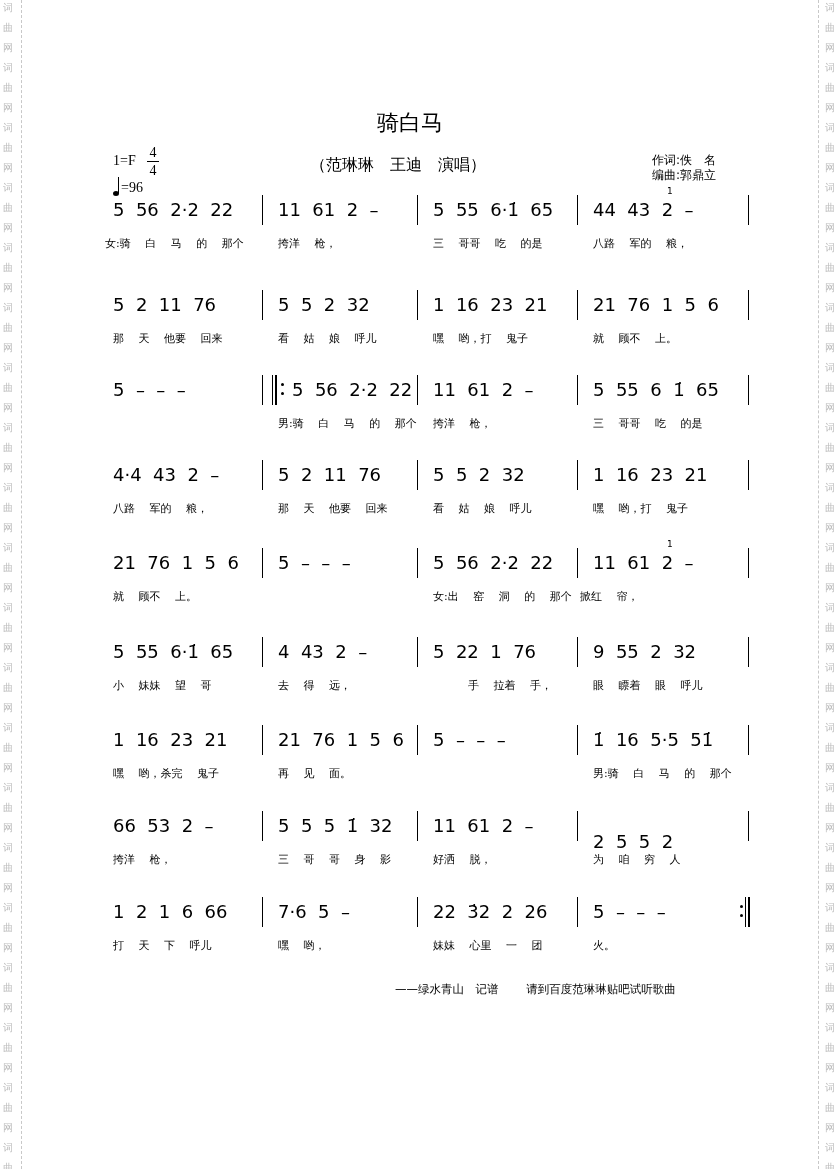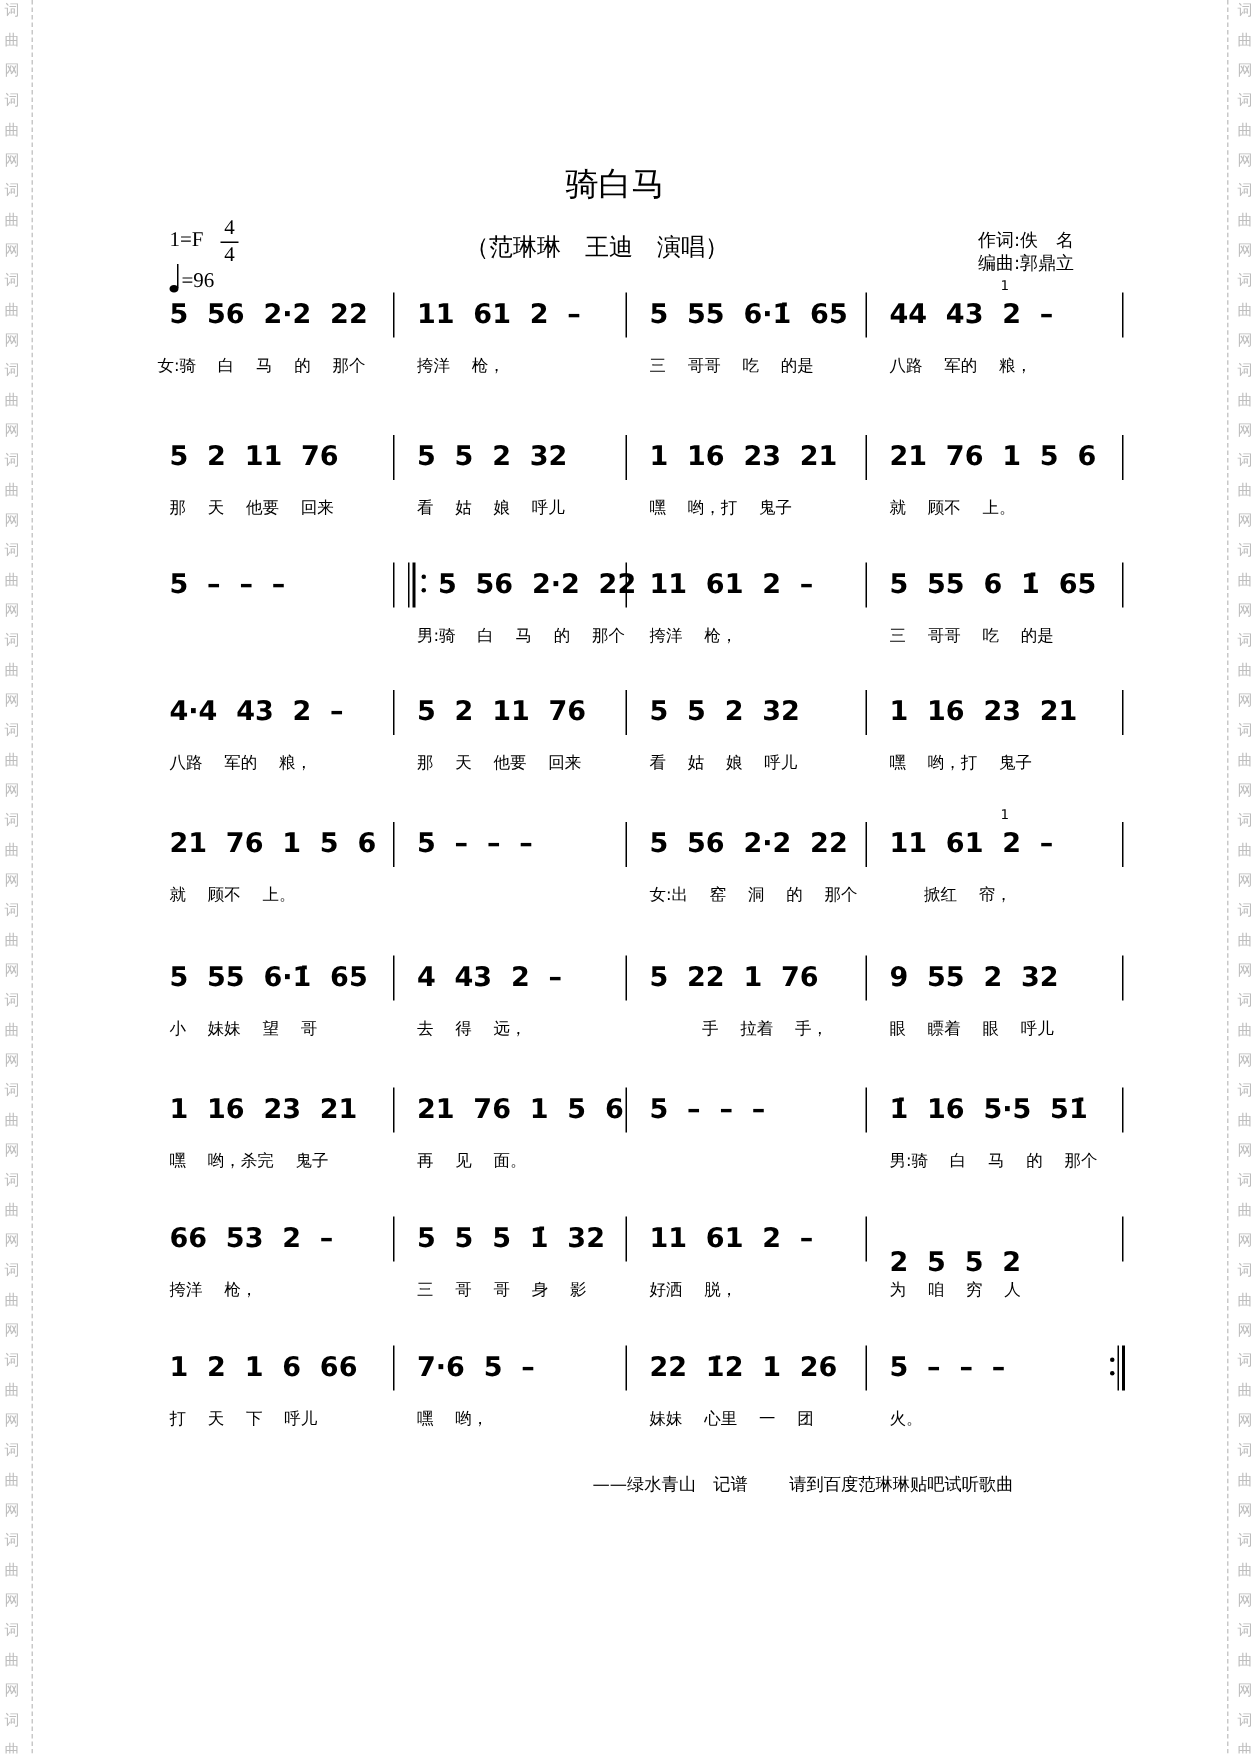--- a/index.html
+++ b/index.html
@@ -10,21 +10,21 @@
   .title{position:absolute;left:0;width:820px;top:108px;text-align:center;font-size:22px;}
   .singers{position:absolute;left:310px;top:155px;font-size:16px;}
   .credits{position:absolute;left:652px;top:153px;font-size:12px;line-height:15px;}
   .key{position:absolute;left:113px;top:153px;font-family:"Liberation Serif",serif;font-size:14px;}
   .ts{position:absolute;left:147px;top:144px;font-family:"Liberation Serif",serif;font-size:14px;line-height:17px;text-align:center;width:12px;}
   .ts .line{display:block;border-top:1px solid #000;margin:0;}
   .tempo{position:absolute;left:113px;top:180px;font-family:"Liberation Serif",serif;font-size:14px;}
   .note-glyph{display:inline-block;width:6px;height:5px;background:#000;border-radius:50%;position:relative;top:4px;margin-right:2px;}
   .note-glyph:after{content:"";position:absolute;left:5px;top:-14px;width:1px;height:16px;background:#000;}
   .row{position:absolute;left:0;width:840px;}
-  .n{position:absolute;font-family:"DejaVu Sans","Liberation Sans",sans-serif;font-weight:bold;font-size:18px;line-height:20px;}
+  .n{position:absolute;font-family:"DejaVu Sans","Liberation Sans",sans-serif;font-weight:normal;font-size:18px;line-height:20px;}
   .lyr{position:absolute;font-size:11px;line-height:14px;white-space:nowrap;}
   .bar{position:absolute;width:1px;height:30px;background:#000;}
   .dot{position:absolute;width:3px;height:3px;background:#000;border-radius:50%;}
   .footer{position:absolute;left:395px;top:982px;font-size:11.5px;}
   .footer span{margin-right:24px;}
 </style>
 </head>
 <body>
 
 <div class="wm-col" style="left:1px;top:-2px;" id="wmL">
@@ -314,21 +314,21 @@
       <div class="n" style="left: 113px; top: 0px; white-space: pre;">21  76  1  5  6</div>
       <div class="lyr" style="left: 113px; top: 37px;">就　 顾不　 上。</div>
       <div class="bar" style="left: 262px; top: -5px;"></div>
       <div class="n" style="left: 278px; top: 0px; white-space: pre;">5  –  –  –</div>
       <div class="lyr" style="left: 278px; top: 37px;"></div>
       <div class="bar" style="left: 417px; top: -5px;"></div>
       <div class="n" style="left: 433px; top: 0px; white-space: pre;">5  56  2·2  22</div>
       <div class="lyr" style="left: 433px; top: 37px;">女:出　 窑　 洞　 的　 那个</div>
       <div class="bar" style="left: 577px; top: -5px;"></div>
       <div class="n" style="left: 593px; top: 0px; white-space: pre;">11  61  2  –</div>
-      <div class="lyr" style="left: 616px; top: 37px;">掀红　 帘，</div>
+      <div class="lyr" style="left: 580px; top: 37px;">掀红　 帘，</div>
       <div style="position: absolute; font-size: 9px; left: 667px; top: -14px;">1</div>
       <div class="bar" style="left: 748px; top: -5px;"></div>
     </div>
     <div class="row" style="top: 642px;">
       <div class="n" style="left: 113px; top: 0px; white-space: pre;">5  55  6·1̇  65</div>
       <div class="lyr" style="left: 113px; top: 37px;">小　 妹妹　 望　 哥</div>
       <div class="bar" style="left: 262px; top: -5px;"></div>
       <div class="n" style="left: 278px; top: 0px; white-space: pre;">4  43  2  –</div>
       <div class="lyr" style="left: 278px; top: 37px;">去　 得　 远，</div>
       <div class="bar" style="left: 417px; top: -5px;"></div>
@@ -367,21 +367,21 @@
       <div class="lyr" style="left: 593px; top: 37px;">为　 咱　 穷　 人</div>
       <div class="bar" style="left: 748px; top: -5px;"></div>
     </div>
     <div class="row" style="top: 902px;">
       <div class="n" style="left: 113px; top: 0px; white-space: pre;">1  2  1  6  66</div>
       <div class="lyr" style="left: 113px; top: 37px;">打　 天　 下　 呼儿</div>
       <div class="bar" style="left: 262px; top: -5px;"></div>
       <div class="n" style="left: 278px; top: 0px; white-space: pre;">7·6  5  –</div>
       <div class="lyr" style="left: 278px; top: 37px;">嘿　 哟，</div>
       <div class="bar" style="left: 417px; top: -5px;"></div>
-      <div class="n" style="left: 433px; top: 0px; white-space: pre;">22  1̇2  1  26</div>
+      <div class="n" style="left: 433px; top: 0px; white-space: pre;">22  3̇2  2  26</div>
       <div class="lyr" style="left: 433px; top: 37px;">妹妹　 心里　 一　 团</div>
       <div class="bar" style="left: 577px; top: -5px;"></div>
       <div class="n" style="left: 593px; top: 0px; white-space: pre;">5  –  –  –</div>
       <div class="lyr" style="left: 593px; top: 37px;">火。</div>
       <div class="bar" style="left: 745px; width: 1px; top: -5px;"></div>
       <div class="bar" style="left: 748px; width: 2px; top: -5px;"></div>
       <div class="dot" style="left: 740px; top: 3px;"></div>
       <div class="dot" style="left: 740px; top: 12px;"></div>
     </div>
   </div>

